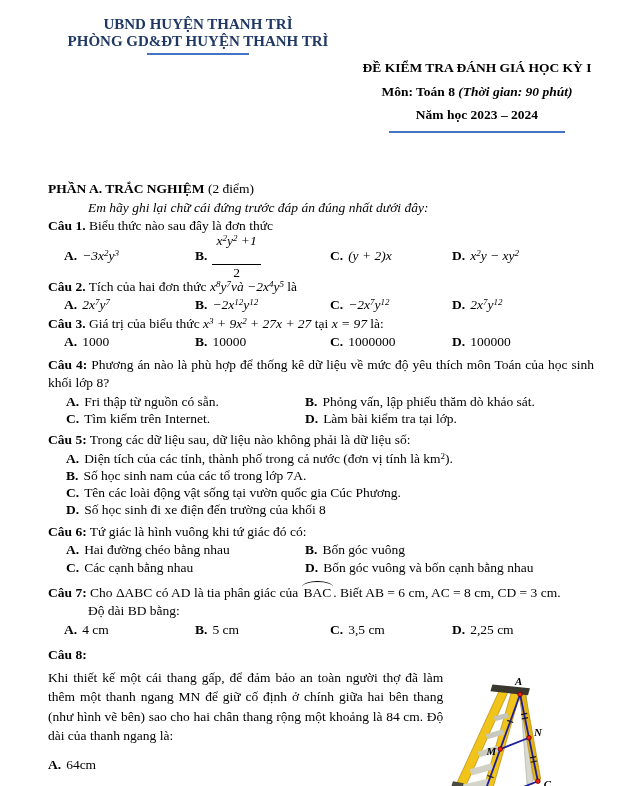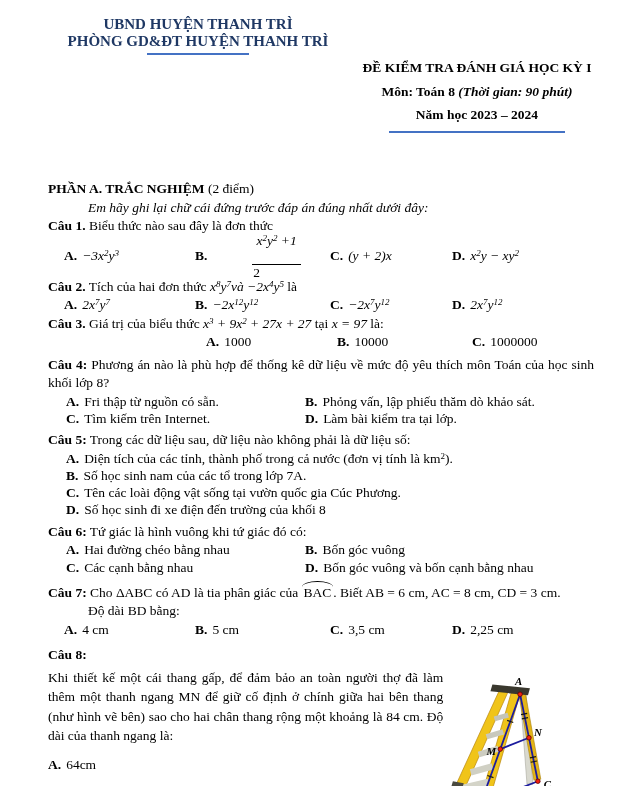--- a/index.html
+++ b/index.html
@@ -24,21 +24,21 @@
   .sec-title b { font-weight:bold; }
   .instr { font-style:italic; padding-left:40px; }
   p.q { margin:0; }
   .ol { font-weight:bold; margin-right:5px; }
   .m { font-style:italic; }
   sup { font-size:9px; line-height:0; vertical-align:4px; }
   .opts4 { display:flex; margin-left:16px;justify-content:flex-end; }
   .opts4 .o1 { width:131px; } .opts4 .o2 { width:135px; } .opts4 .o3 { width:122px; } .opts4 .o4 { flex:1; }
   .fracrow { align-items:center; height:42px; }
   .frac { display:inline-block; text-align:center; vertical-align:middle; line-height:1.15; }
-  .frac .num { display:block; border-bottom:1px solid #000; padding:0 4px 15px;margin-left:40px; }
+  .frac .num { display:block; border-bottom:1px solid #000; padding:0 4px 15px; }
   .frac .den { display:block; }
   .opts2 { display:flex; margin-left:18px; line-height:17.3px; }
   .opts2 .c1 { width:239px; } .opts2 .c2 { flex:1; }
   .optline { margin:0 0 0 18px; line-height:17.3px; }
   .indent2 { padding-left:40px; }
   .mt { margin-top:4px; }
   .angle { position:relative; display:inline-block; padding:0 2px; }
   .angle .arc { position:absolute; left:0; right:0; top:-3px; height:6px;
     border-top:1.4px solid #000; border-radius:50% 50% 0 0 / 6px 6px 0 0; }
   
@@ -93,20 +93,21 @@
         <span class="o4"><b class="ol">D.</b><span class="m">2x<sup>7</sup>y<sup>12</sup></span></span>
       </div>
     </div>
 
     <div>
       <p class="q"><b>Câu 3.</b><span> Giá trị của biểu thức </span><span class="m">x<sup>3</sup> + 9x<sup>2</sup> + 27x + 27</span><span> tại </span><span class="m">x = 97</span><span> là:</span></p>
       <div class="opts4">
         <span class="o1"><b class="ol">A.</b><span>1000</span></span>
         <span class="o2"><b class="ol">B.</b><span>10000</span></span>
         <span class="o3"><b class="ol">C.</b><span>1000000</span></span>
+        <span class="o4"><b class="ol">D.</b><span>100000</span></span>
       </div>
     </div>
 
     <div class="mt">
       <p class="q" style="text-align:justify"><b>Câu 4:</b><span> Phương án nào là phù hợp để thống kê dữ liệu về mức độ yêu thích môn Toán của học sinh khối lớp 8?</span></p>
       <div class="opts2">
         <span class="c1"><b class="ol">A.</b><span>Fri thập từ nguồn có sẵn.</span></span>
         <span class="c2"><b class="ol">B.</b><span>Phỏng vấn, lập phiếu thăm dò khảo sát.</span></span>
       </div>
       <div class="opts2">

